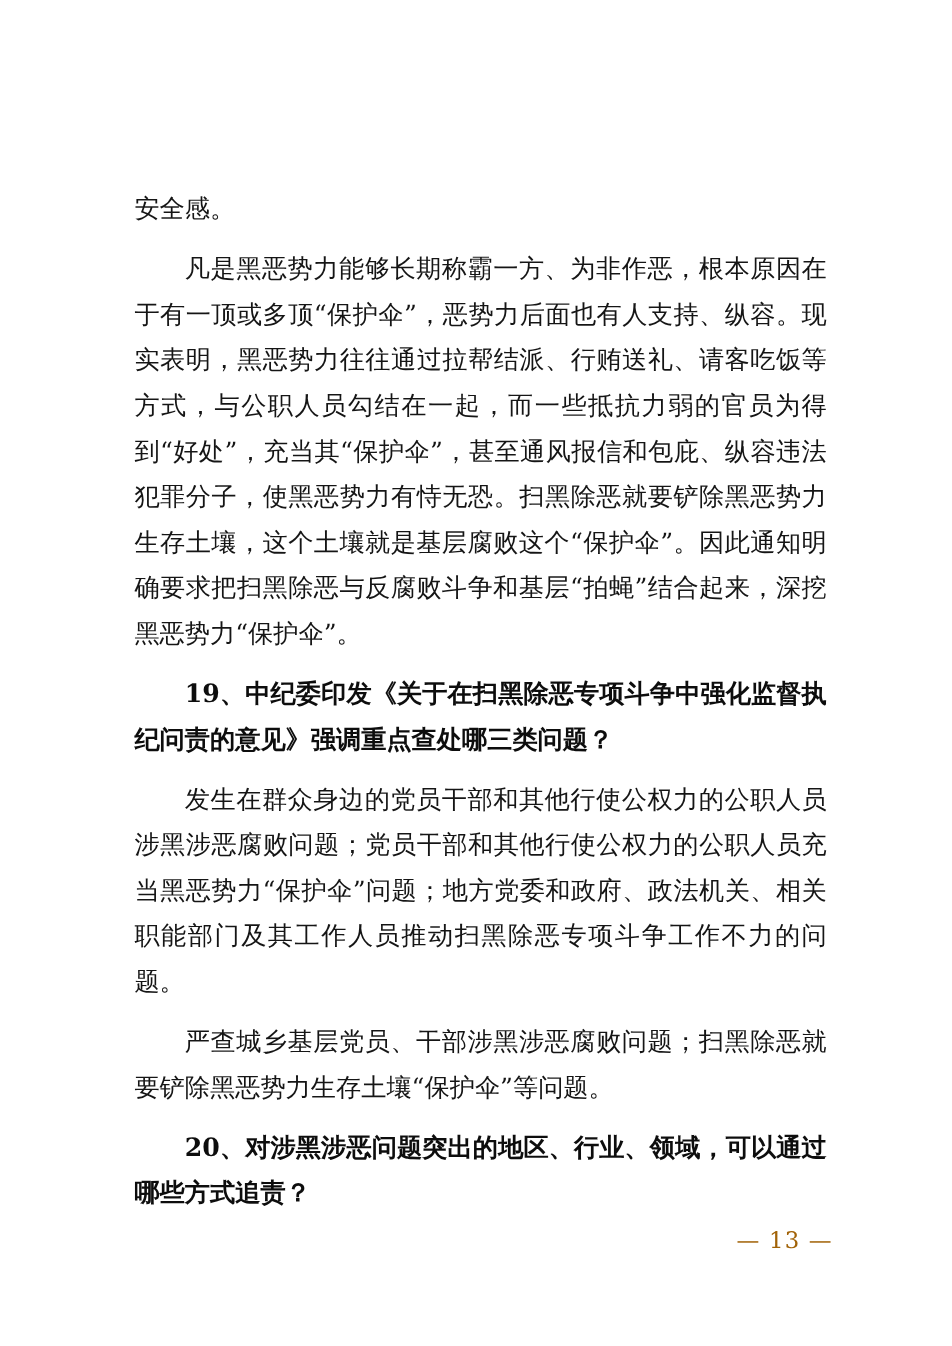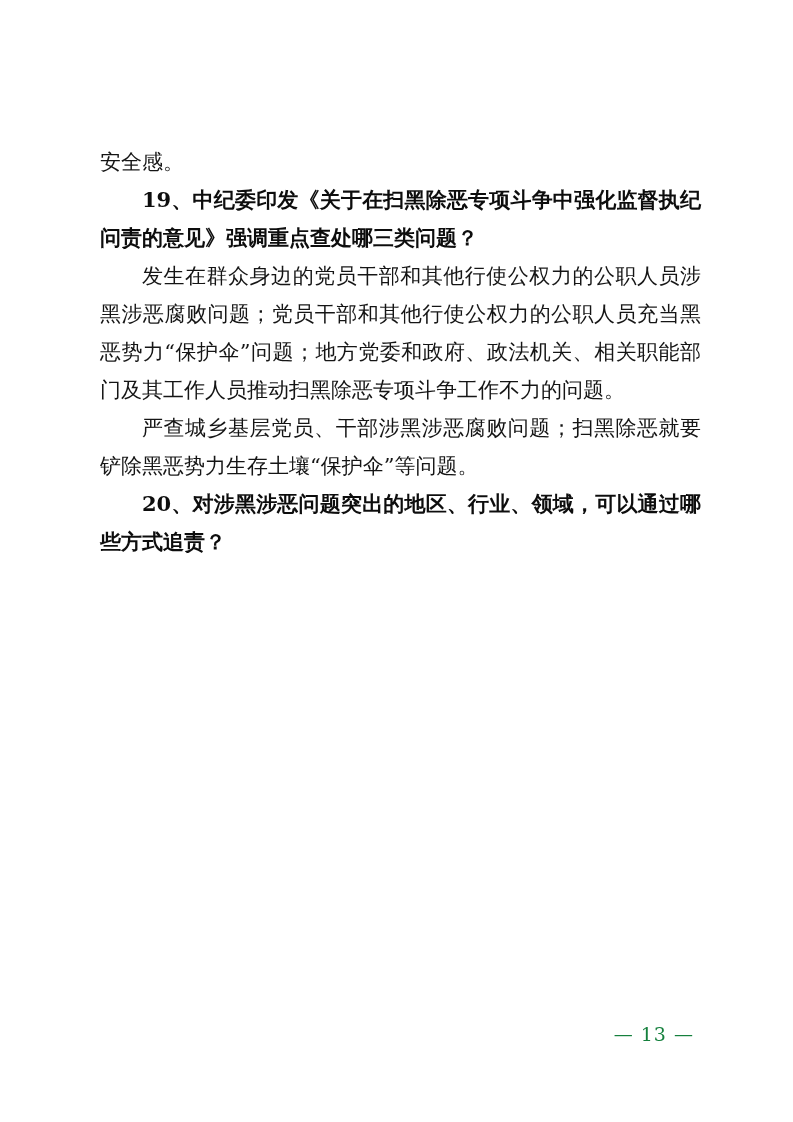--- a/index.html
+++ b/index.html
@@ -20,50 +20,51 @@
     position: absolute;
     left: 100px;
     top: 143px;
     width: 601px;
     font-size: 21px;
     line-height: 38px;
     text-align: justify;
     text-justify: inter-ideograph;
   }
   .block {
-    margin: 0;
+    margin: 12px;
     padding: 0;
   }
   .para {
     text-indent: 2em;
   }
   .para-cont {
     text-indent: 0;
   }
   .heading {
     font-weight: bold;
     text-indent: 2em;
     color: #0d0d0d;
   }
   .page-number {
     position: absolute;
     top: 1023px;
     right: 99px;
     font-size: 19px;
     line-height: 22px;
-    color: #15803d;
+    color: #a16207;
     letter-spacing: 1px;
     white-space: nowrap;
   }
 </style>
 </head>
 <body>
 
 <div class="page">
   <div class="content">
     <p class="block para-cont">安全感。</p>
+    <p class="block para">凡是黑恶势力能够长期称霸一方、为非作恶，根本原因在于有一顶或多顶“保护伞”，恶势力后面也有人支持、纵容。现实表明，黑恶势力往往通过拉帮结派、行贿送礼、请客吃饭等方式，与公职人员勾结在一起，而一些抵抗力弱的官员为得到“好处”，充当其“保护伞”，甚至通风报信和包庇、纵容违法犯罪分子，使黑恶势力有恃无恐。扫黑除恶就要铲除黑恶势力生存土壤，这个土壤就是基层腐败这个“保护伞”。因此通知明确要求把扫黑除恶与反腐败斗争和基层“拍蝇”结合起来，深挖黑恶势力“保护伞”。</p>
     <p class="block heading">19、中纪委印发《关于在扫黑除恶专项斗争中强化监督执纪问责的意见》强调重点查处哪三类问题？</p>
     <p class="block para">发生在群众身边的党员干部和其他行使公权力的公职人员涉黑涉恶腐败问题；党员干部和其他行使公权力的公职人员充当黑恶势力“保护伞”问题；地方党委和政府、政法机关、相关职能部门及其工作人员推动扫黑除恶专项斗争工作不力的问题。</p>
     <p class="block para">严查城乡基层党员、干部涉黑涉恶腐败问题；扫黑除恶就要铲除黑恶势力生存土壤“保护伞”等问题。</p>
     <p class="block heading">20、对涉黑涉恶问题突出的地区、行业、领域，可以通过哪些方式追责？</p>
   </div>
   <div class="page-number">— 13 —</div>
 </div>
 
 </body></html>

